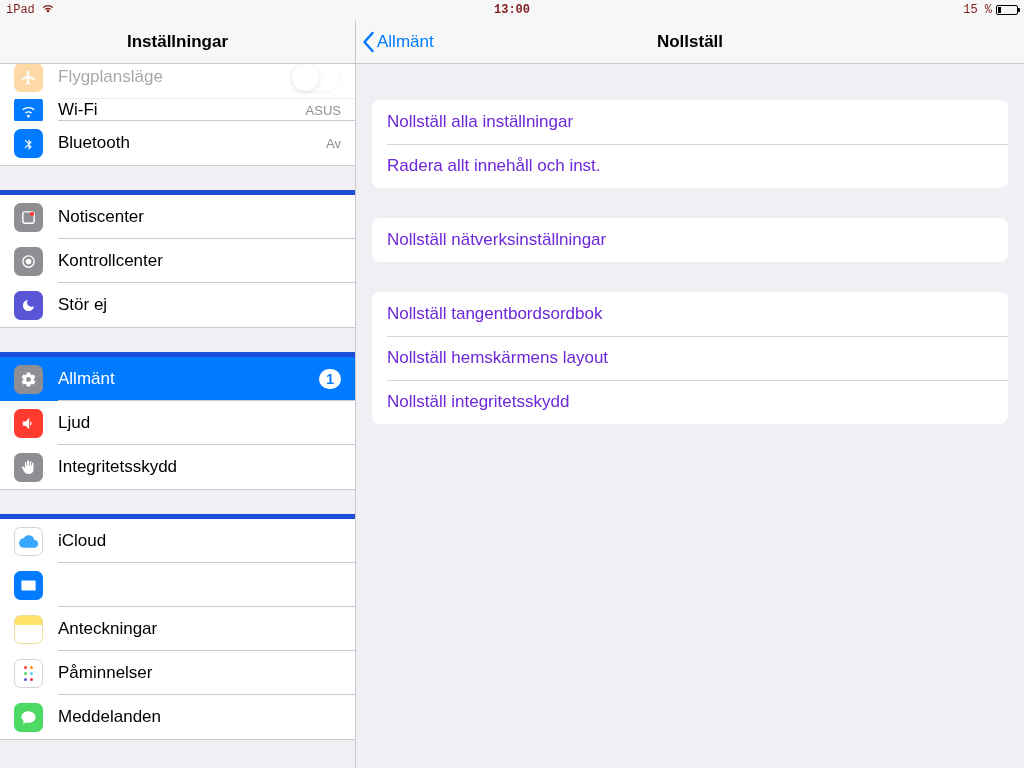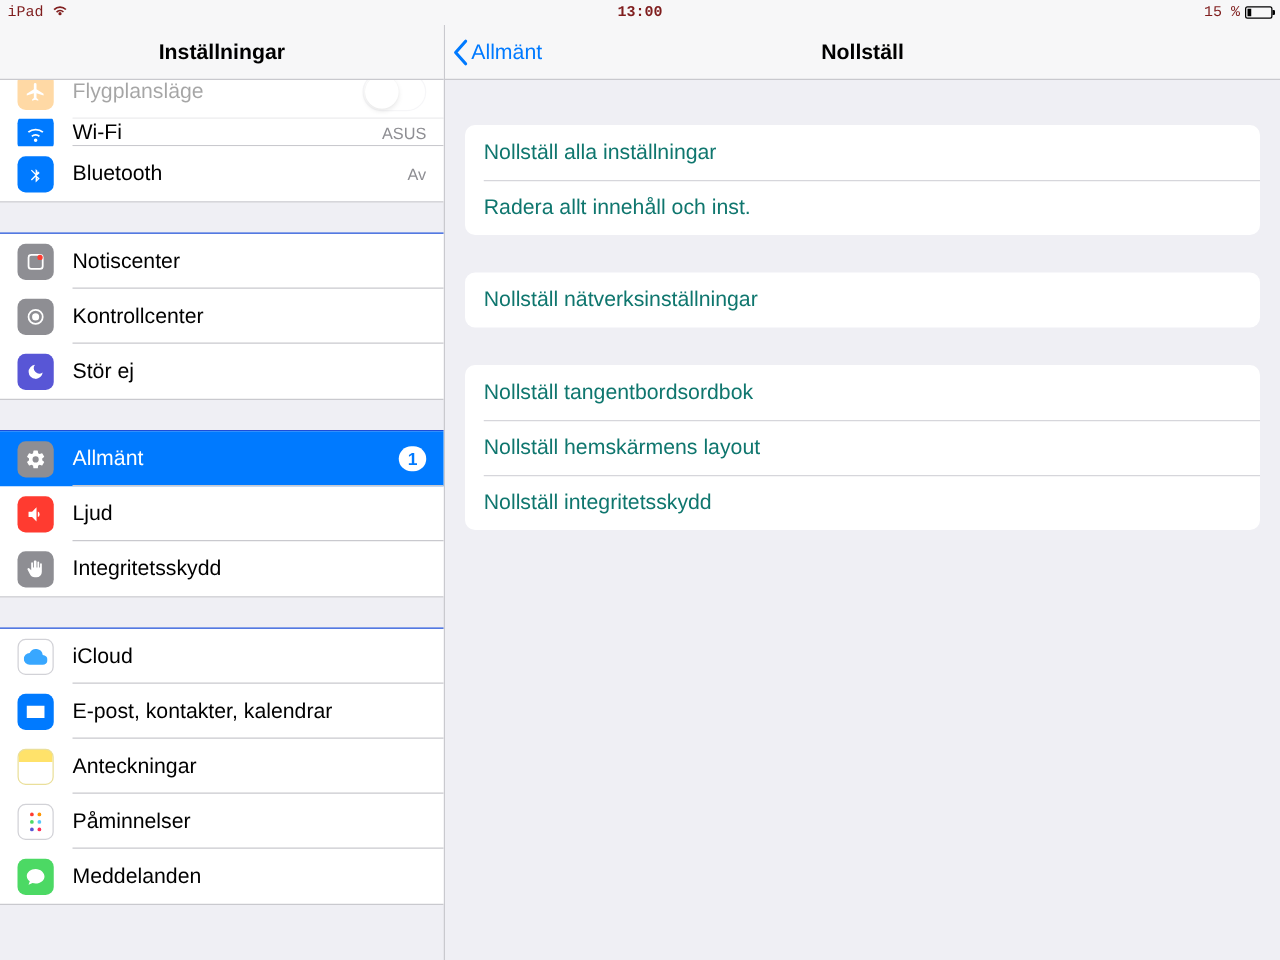--- a/index.html
+++ b/index.html
@@ -65,21 +65,21 @@
   .navbar .title { font-size:17px; font-weight:600; color:#000; }
   .navbar .back {
     position:absolute; left:6px; top:0; bottom:0;
     display:flex; align-items:center;
     color:#007aff; font-size:17px;
   }
   .navbar .back svg { width:13px; height:22px; margin-right:2px; }
 
   
   .list-scroll { flex:1; overflow:hidden; }
-  .group { background:#fff; border-top:1px solid #1d4ed8; border-bottom:1px solid #c9c9ce; margin-bottom: 24px; }
+  .group { background:#fff; border-top:5px solid #1d4ed8; border-bottom:1px solid #c9c9ce; margin-bottom: 24px; }
   .group.first { margin-top:-14px; } 
   .row {
     display:flex; align-items:center;
     height:44px;
     padding-left:14px;
     position:relative;
   }
   .row .icon {
     width:29px; height:29px; border-radius:6.5px;
     margin-right:15px; flex:none;
@@ -137,21 +137,21 @@
   .detail-scroll{ flex:1; overflow:auto; padding-top:36px; }
   .dgroup {
     margin:0 16px 30px 16px;
     background:#fff;
     border-radius:8px;
     overflow:hidden;
   }
   .dcell {
     height:44px; display:flex; align-items:center;
     padding:0 15px;
-    font-size:17px; color:#0f766e;
+    font-size:17px; color:#6d28d9;
     position:relative;
   }
   .dcell + .dcell::before{
     content:""; position:absolute; left:15px; right:0; top:0; height:1px;
     background:#d6d6db;
   }
 
   
   .rem-dots{display:grid;grid-template-columns:repeat(2,3px);grid-auto-rows:3px;gap:3px;}
   .rem-dots span{width:3px;height:3px;border-radius:50%;}
@@ -282,21 +282,20 @@
               </svg>
           </span>
           <span class="label">iCloud</span>
         </div>
         <div class="row sep">
           <span class="icon ic-mail">
             <svg width="17" height="13" viewBox="0 0 24 18" fill="#fff">
                 <path d="M2 2h20v14H2Zm10 7L3 3h18Z"></path>
               </svg>
           </span>
-          <span class="label">E-post, kontakter, kalendrar</span>
         </div>
         <div class="row sep">
           <span class="icon ic-notes"></span>
           <span class="label">Anteckningar</span>
         </div>
         <div class="row sep">
           <span class="icon ic-rem">
             <span class="rem-dots">
               <span style="background:#ff3b30"></span>
                 <span style="background:#ff9500"></span>

